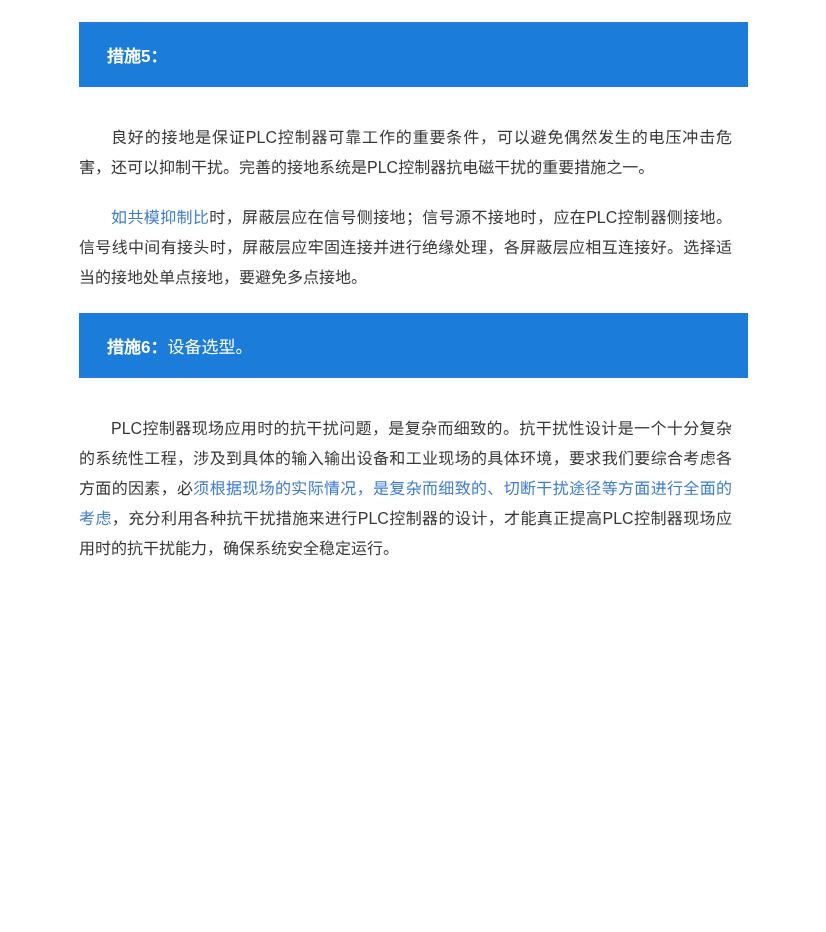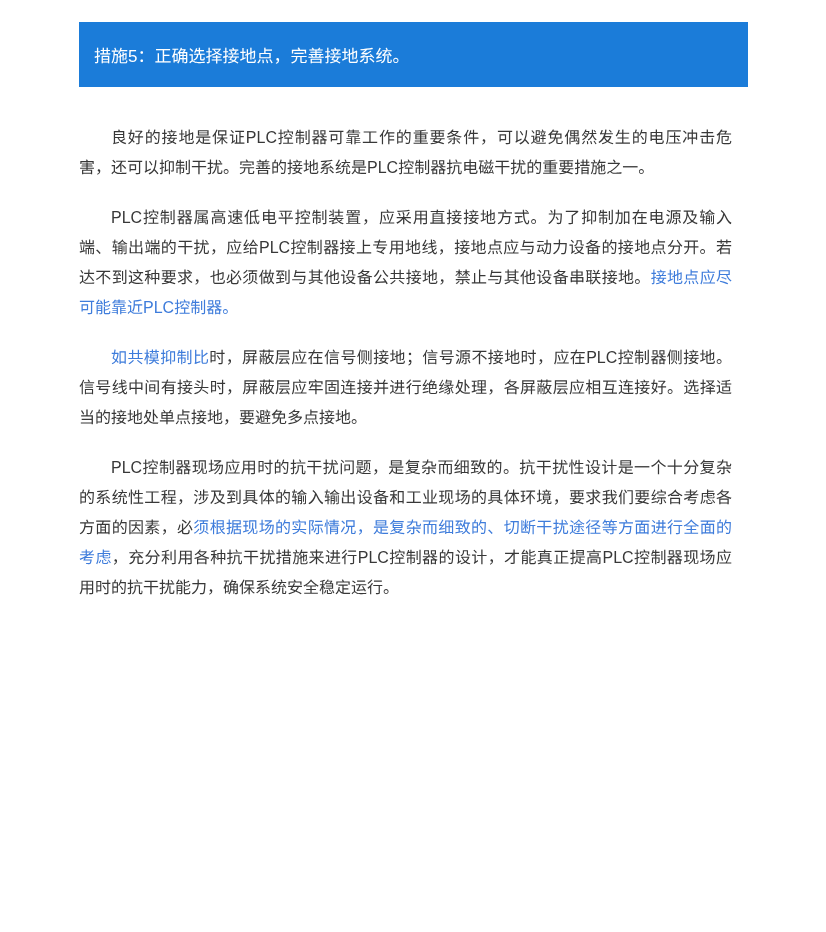--- a/index.html
+++ b/index.html
@@ -22,21 +22,22 @@
     background: var(--banner-bg, #1b7cd9);
     color: var(--banner-text, #ffffff);
     display: flex;
     align-items: center;
     padding: 0 15px;
     box-sizing: border-box;
     font-size: 17px;
     margin: 0 0 36px 0;
   }
   .banner-label {
-    font-weight: 400;
+    font-weight: 700;
+    margin-left: 13px;
   }
   .para {
     margin: 0 16px 20px 0;
     font-size: 16px;
     line-height: 30px;
     color: var(--body-text, #383838);
     text-align: justify;
     text-indent: 2em;
   }
   .link {
@@ -44,27 +45,29 @@
     cursor: pointer;
   }
 </style>
 </head>
 <body>
 
 <div class="content">
 
   <div class="banner">
     <span class="banner-label">措施5：</span>
-      <span class="banner-title">正确选择接地点，完善接地系统。</span>
   </div>
 
   <p class="para"><span>良好的接地是保证PLC控制器可靠工作的重要条件，可以避免偶然发生的电压冲击危害，还可以抑制干扰。完善的接地系统是PLC控制器抗电磁干扰的重要措施之一。</span></p>
 
-  <p class="para"><span>PLC控制器属高速低电平控制装置，应采用直接接地方式。为了抑制加在电源及输入端、输出端的干扰，应给PLC控制器接上专用地线，接地点应与动力设备的接地点分开。若达不到这种要求，也必须做到与其他设备公共接地，禁止与其他设备串联接地。</span><span class="link">接地点应尽可能靠近PLC控制器。</span></p>
 
 
   <p class="para"><span class="link">如共模抑制比</span><span>时，屏蔽层应在信号侧接地；信号源不接地时，应在PLC控制器侧接地。信号线中间有接头时，屏蔽层应牢固连接并进行绝缘处理，各屏蔽层应相互连接好。选择适当的接地处单点接地，要避免多点接地。</span></p>
 
+  <div class="banner">
+    <span class="banner-label">措施6：</span>
+      <span class="banner-title">设备选型。</span>
+  </div>
 
 
   <p class="para"><span>PLC控制器现场应用时的抗干扰问题，是复杂而细致的。抗干扰性设计是一个十分复杂的系统性工程，涉及到具体的输入输出设备和工业现场的具体环境，要求我们要综合考虑各方面的因素，必</span><span class="link">须根据现场的实际情况，是复杂而细致的、切断干扰途径等方面进行全面的考虑</span><span>，充分利用各种抗干扰措施来进行PLC控制器的设计，才能真正提高PLC控制器现场应用时的抗干扰能力，确保系统安全稳定运行。</span></p>
 
 </div>
 
 </body></html>

